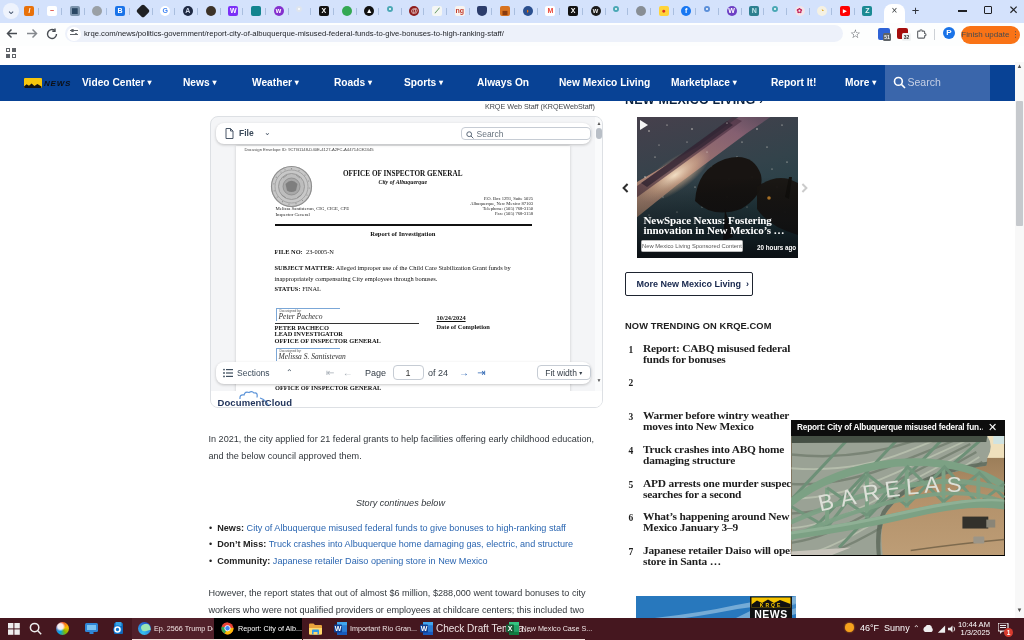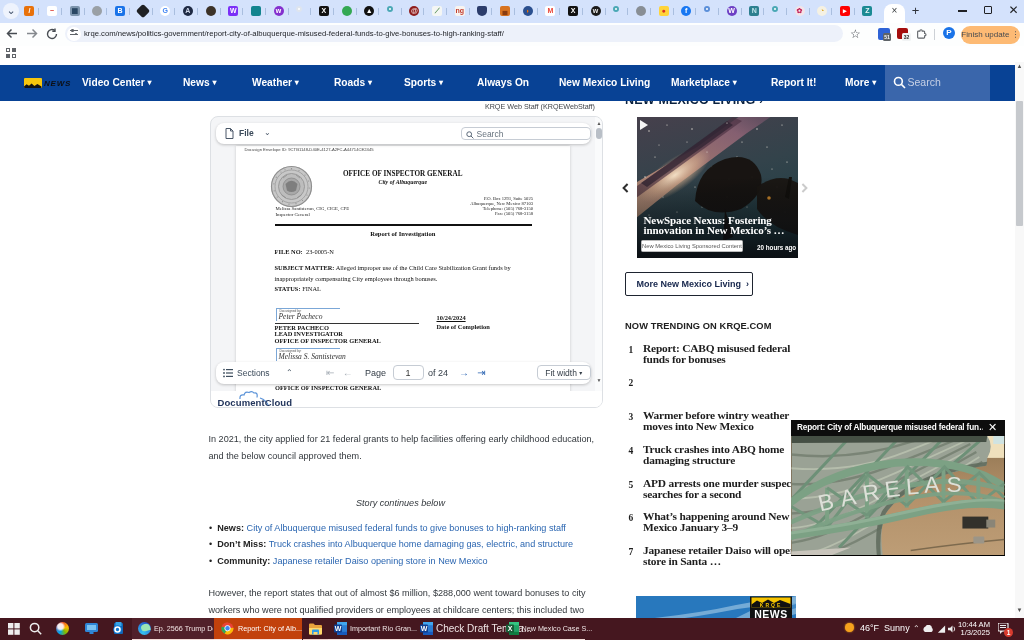--- a/index.html
+++ b/index.html
@@ -125,21 +125,21 @@
   <div class="abs" style="left:850px;top:3px;width:12px;height:17px;color:#41464d;font:12px/17px 'Liberation Sans'">☆</div>
   <div class="abs" style="left:878px;top:5px;width:12px;height:12px;background:#2f63d6;border-radius:2px"></div>
   <div class="abs" style="left:883px;top:10px;width:8px;height:8px;background:#5f6368;border-radius:1.5px;color:#fff;font:bold 5px/8px 'Liberation Sans';text-align:center">51</div>
   <div class="abs" style="left:897px;top:5px;width:11px;height:11px;background:#a50e0e;border-radius:2px"></div>
   <div class="abs" style="left:902px;top:10px;width:9px;height:8px;background:#f1f3f4;border-radius:1.5px;color:#333;font:bold 5px/8px 'Liberation Sans';text-align:center">32</div>
   <svg class="abs" style="left:916px;top:5px" width="11" height="11" viewBox="0 0 12 12">
         <path d="M4.2 3.4 V3.2 A1.3 1.3 0 0 1 6.8 3.2 V3.4 H8.6 A0.8 0.8 0 0 1 9.4 4.2 V6 H9.6 A1.3 1.3 0 0 1 9.6 8.6 H9.4 V10.2 A0.8 0.8 0 0 1 8.6 11 H2.6 A0.8 0.8 0 0 1 1.8 10.2 V4.2 A0.8 0.8 0 0 1 2.6 3.4 Z" fill="none" stroke="#5f6368" stroke-width="1.2"></path>
       </svg>
   <div class="abs" style="left:934px;top:6px;width:1px;height:11px;background:#cdd1d6"></div>
   <div class="abs" style="left:943px;top:4px;width:12px;height:12px;border-radius:50%;background:#1a73e8;color:#fff;font:bold 8px/12px 'Liberation Sans';text-align:center">P</div>
-  <div class="abs" style="left:961px;top:3px;width:59px;height:17.5px;background:#fdba74;border-radius:9px;color:#454a50;font:8px/17.5px 'Liberation Sans';text-align:center">Finish update&nbsp;⋮</div>
+  <div class="abs" style="left:961px;top:3px;width:59px;height:17.5px;background:#f97316;border-radius:9px;color:#454a50;font:8px/17.5px 'Liberation Sans';text-align:center">Finish update&nbsp;⋮</div>
 </div>
 
 <div class="abs" style="left:0;top:46px;width:1024px;height:16px;background:#fff">
   <div class="abs" style="left:6px;top:2px;width:4px;height:4px;border:1.2px solid #5f6368"></div>
   <div class="abs" style="left:11.5px;top:2px;width:4px;height:4px;background:#5f6368"></div>
   <div class="abs" style="left:6px;top:7.5px;width:4px;height:4px;background:#5f6368"></div>
   <div class="abs" style="left:11.5px;top:7.5px;width:4px;height:4px;border:1.2px solid #5f6368"></div>
 </div>
 
 <div class="abs" id="page" style="left:0;top:62px;width:1024px;height:556px;background:#fff;overflow:hidden">
@@ -525,21 +525,21 @@
         <circle cx="5.5" cy="7.5" r="2.5" fill="none" stroke="#fff" stroke-width="1.6"></circle>
       </svg>
 
 <div class="abs" style="left:132px;top:0;width:82px;height:22px;background:#51202a">
   <div class="abs" style="left:6px;top:4px;width:13px;height:13px;border-radius:50%;background:conic-gradient(from 200deg,#35c1f1,#2052cb,#35c1f1)"></div>
   <div class="abs" style="left:8.5px;top:6px;width:9px;height:7px;border-radius:50% 50% 0 50%;background:#9be5b4;transform:rotate(-15deg)"></div>
   <div class="abs" style="left:22px;top:0;width:59px;height:22px;line-height:22px;font-size:7.2px;color:#f2e4e4;white-space:nowrap;overflow:hidden">Ep. 2566 Trump Def...</div>
   <div class="abs" style="left:0;top:20.5px;width:82px;height:1.8px;background:#f3dcd8"></div>
 </div>
 
-<div class="abs" style="left:214px;top:0;width:88px;height:22px;background:#c2410c">
+<div class="abs" style="left:214px;top:0;width:88px;height:22px;background:#000000">
   <svg class="abs" style="left:7px;top:4px" width="13" height="13" viewBox="0 0 24 24">
           <circle cx="12" cy="12" r="11" fill="#ea4335"></circle>
           <path d="M12 12 L2.2 6.5 A11 11 0 0 0 7 21.8 Z" fill="#34a853"></path>
           <path d="M12 12 L7 21.8 A11 11 0 0 0 22.9 10.5 Z" fill="#fbbc05"></path>
           <path d="M1.5 9 A11 11 0 0 1 12 1 L22.6 9 Z" fill="#ea4335"></path>
           <circle cx="12" cy="11.5" r="5" fill="#4285f4" stroke="#fff" stroke-width="1.6"></circle>
         </svg>
   <div class="abs" style="left:24px;top:0;height:22px;line-height:22px;font-size:7.2px;color:#fff;white-space:nowrap">Report: City of Alb...</div>
   <div class="abs" style="left:0;top:20.5px;width:88px;height:1.8px;background:#f8e4e0"></div>
 </div>

